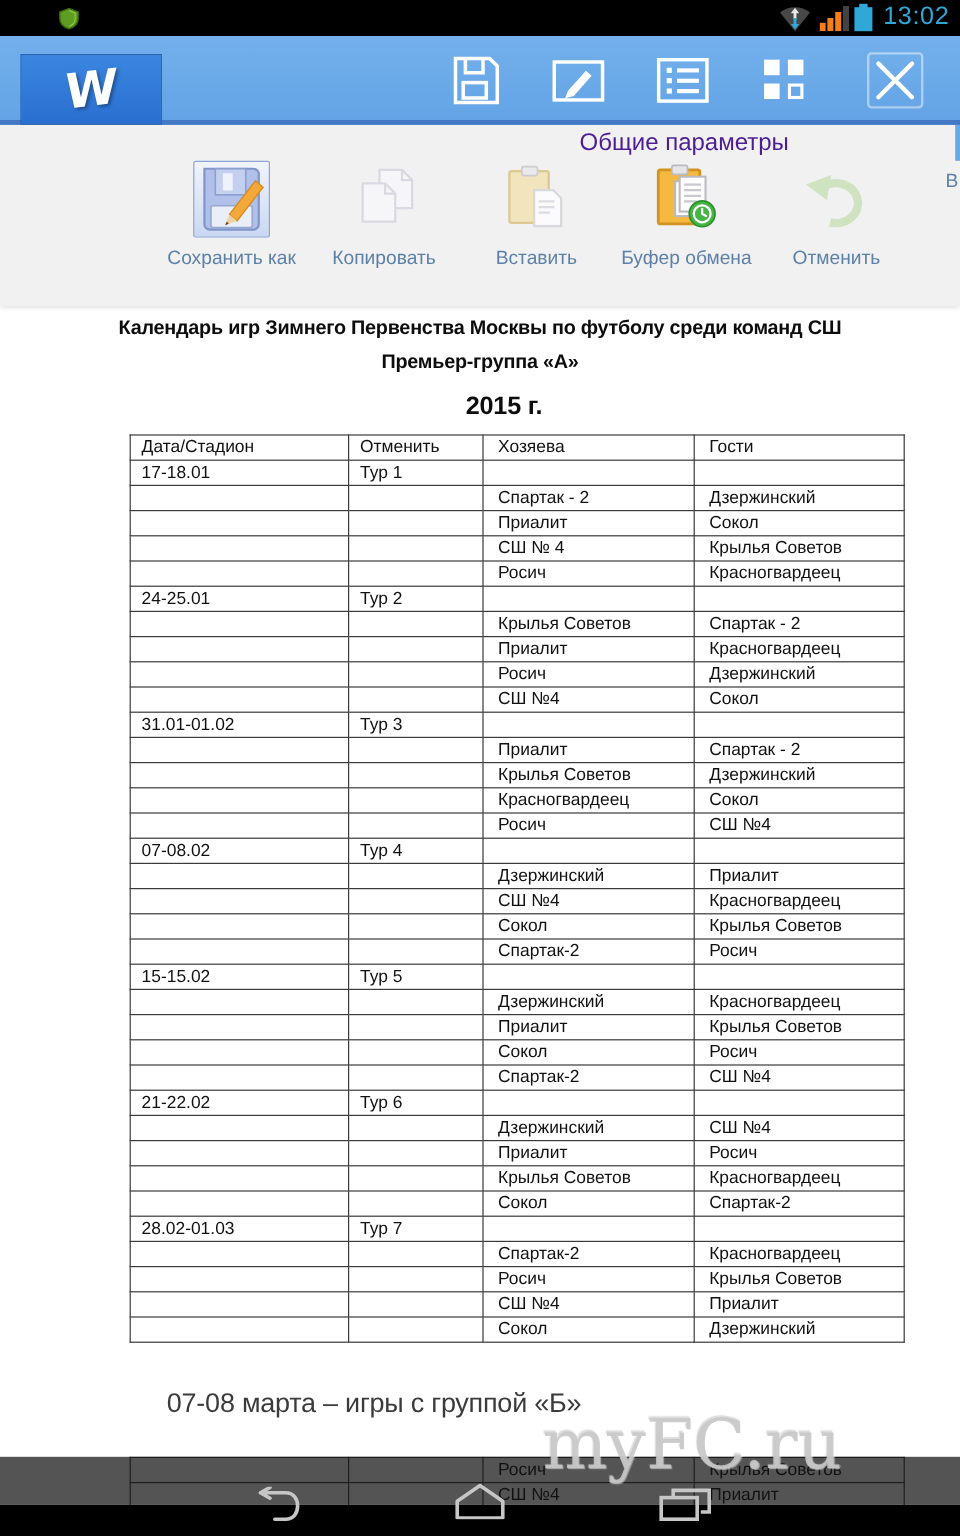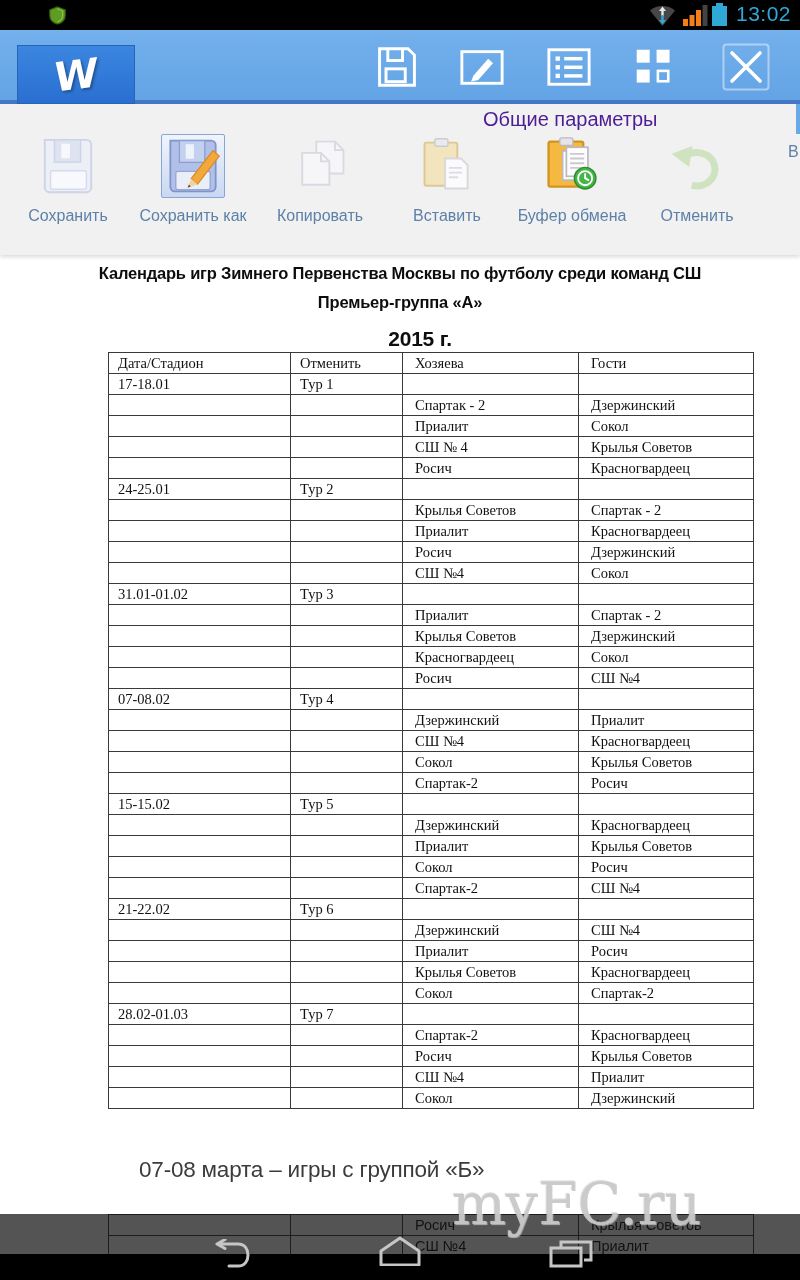--- a/index.html
+++ b/index.html
@@ -43,21 +43,21 @@
   .doc{position:absolute;left:0;top:255px;width:800px;height:831px;background:#fff;z-index:1;}
   .doc-title{position:absolute;left:0;width:800px;text-align:center;font-weight:bold;font-size:16.5px;
              color:#0d0d0d;letter-spacing:-0.2px;}
   .t1{top:9px;} .t2{top:38px;} .t3{top:72px;font-size:21px;padding-left:20px;}
   table.sched{position:absolute;left:108px;border-collapse:collapse;table-layout:fixed;width:645px;
               font-size:14.5px;color:#111;}
   table.sched td, table.sched th{border:1px solid #3a3a3a;height:20px;line-height:20px;padding:0 2px 0 9px;
               overflow:hidden;white-space:nowrap;text-align:left;font-weight:normal;}
   table.sched td:nth-child(3),table.sched th:nth-child(3),
   table.sched td:nth-child(4),table.sched th:nth-child(4){padding-left:12px;}
-  .main-table{top:97px;font-family:Liberation Serif, serif;}
+  .main-table{top:107px;}
   .section-heading{position:absolute;left:115px;top:902px;font-size:22.5px;color:#3b3b3b;letter-spacing:-0.2px;margin-left:24px;}
   .partial-table{top:959px;font-size:15px;}
   .partial-table td{height:21px;line-height:21px;}
 
   
   .watermark{position:absolute;left:452px;top:1176px;z-index:8;font-family:"DejaVu Serif",serif;
              font-size:57px;color:rgba(198,198,198,0.9);line-height:1;
              text-shadow:1px 1px 1px rgba(255,255,255,0.55), -1px -1px 1px rgba(110,110,110,0.25);}
 
   
@@ -135,31 +135,20 @@
         <rect x="1.5" y="1.5" width="45" height="45" rx="3" fill="none" stroke="rgba(255,255,255,0.45)" stroke-width="2"></rect>
         <path d="M10 10 L38 38 M38 10 L10 38" stroke="#fff" stroke-width="3.6" stroke-linecap="round"></path>
       </svg>
     </div>
   </div>
 
   <div class="ribbon">
     <div class="ribbon-title">Общие параметры</div>
     <div class="scrollbar"></div>
 
-    <div class="rbtn rb-1">
-      <div class="ico">
-          <svg width="62" height="62" viewBox="0 0 64 64">
-        <path d="M8 5 h43 a5 5 0 0 1 5 5 v44 a5 5 0 0 1 -5 5 H13 a5 5 0 0 1 -5 -5 Z" fill="#edeff7" stroke="#cdd4e6" stroke-width="2"></path>
-        <rect x="18" y="5" width="27" height="23" fill="#dde3f1" stroke="#cdd4e6" stroke-width="1.5"></rect>
-        <rect x="25" y="9" width="9" height="15" fill="#f7f8fc"></rect>
-        <rect x="14" y="37" width="37" height="19" rx="2" fill="#f8f9fc" stroke="#d6dbeb" stroke-width="1.5"></rect>
-      </svg>
-        </div>
-      <span class="lbl">Сохранить</span>
-    </div>
 
     <div class="rbtn rb-2 selected">
       <div class="ico">
           <svg width="58" height="58" viewBox="0 0 64 64">
         <path d="M7 4 h45 a5 5 0 0 1 5 5 v46 a5 5 0 0 1 -5 5 H12 a5 5 0 0 1 -5 -5 Z" fill="#b0c0ea" stroke="#8095c6" stroke-width="2"></path>
         <rect x="17" y="4" width="28" height="24" fill="#c4d0f0" stroke="#8e9fce" stroke-width="1.5"></rect>
         <rect x="24" y="8" width="9" height="16" fill="#eef2fb"></rect>
         <rect x="13" y="38" width="38" height="20" rx="2" fill="#e9eef9" stroke="#97a7d2" stroke-width="1.5"></rect>
         <polygon points="30,46 54,15 61,21 37,52" fill="#f2a83a" stroke="#d8891e" stroke-width="1.2"></polygon>
         <polygon points="30,46 37,52 26,56" fill="#ecd2a4"></polygon>

